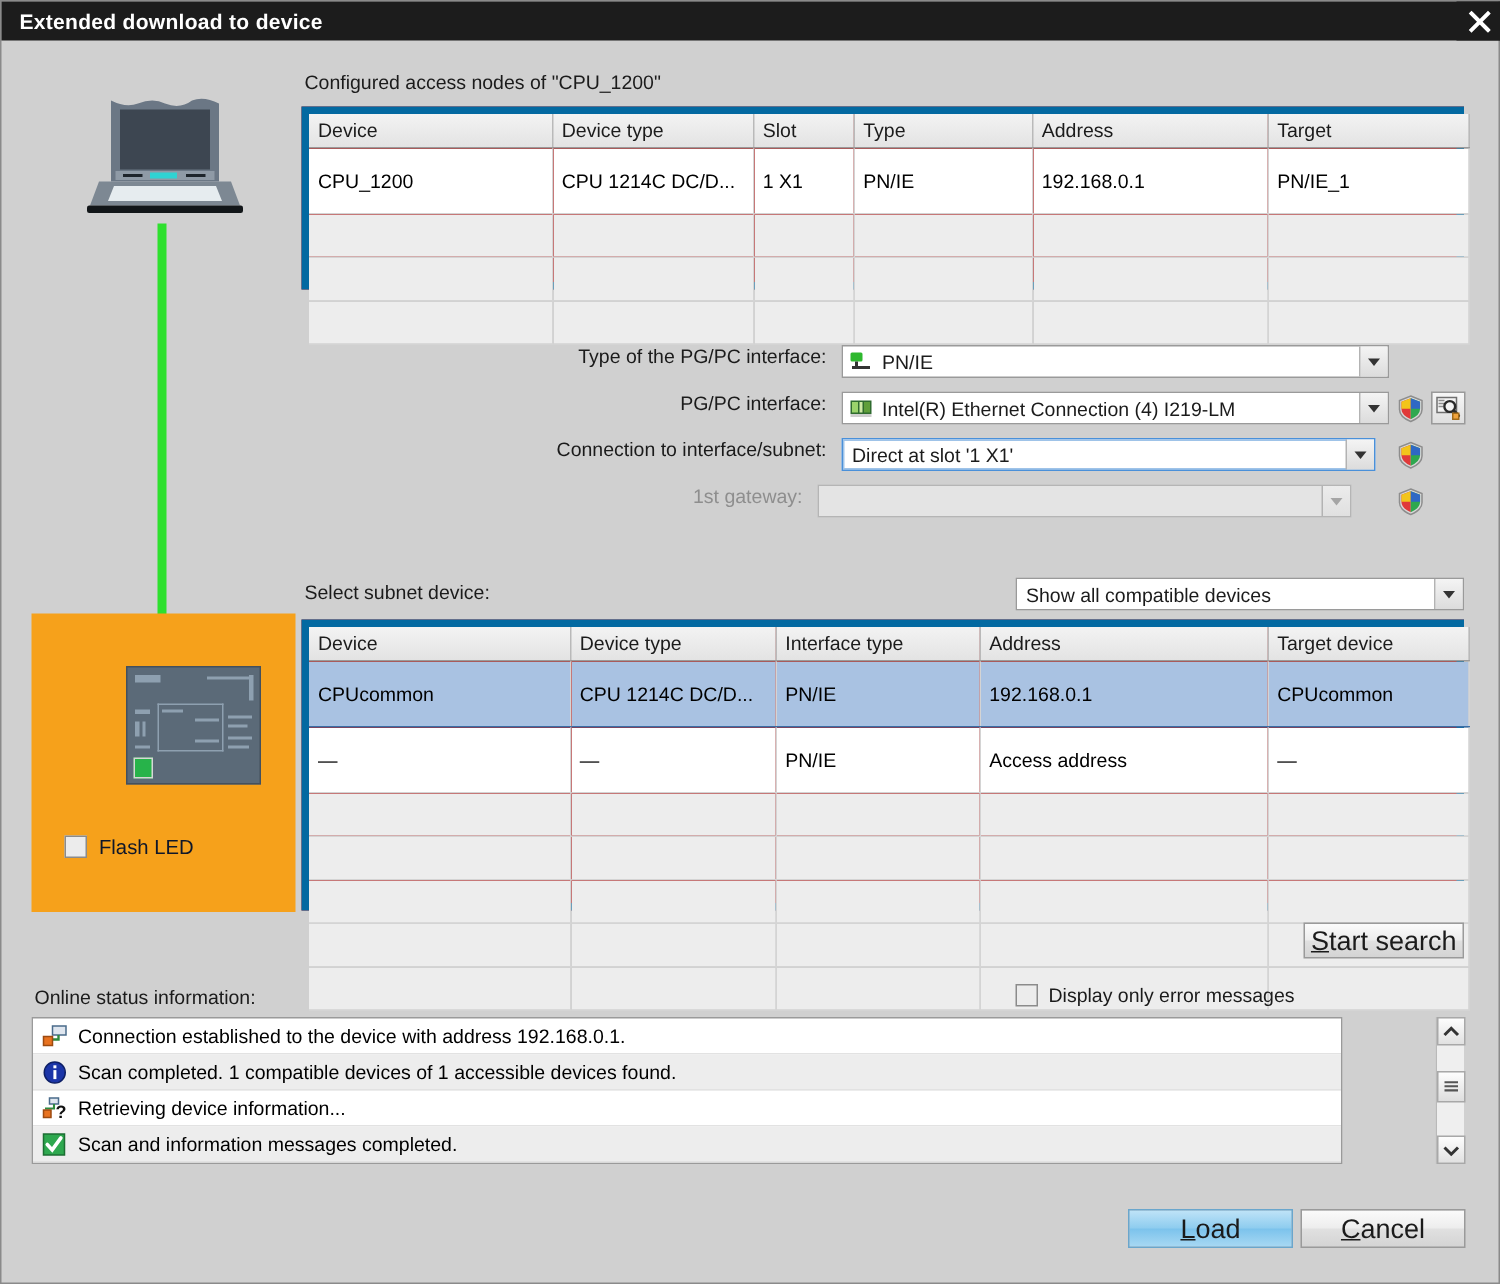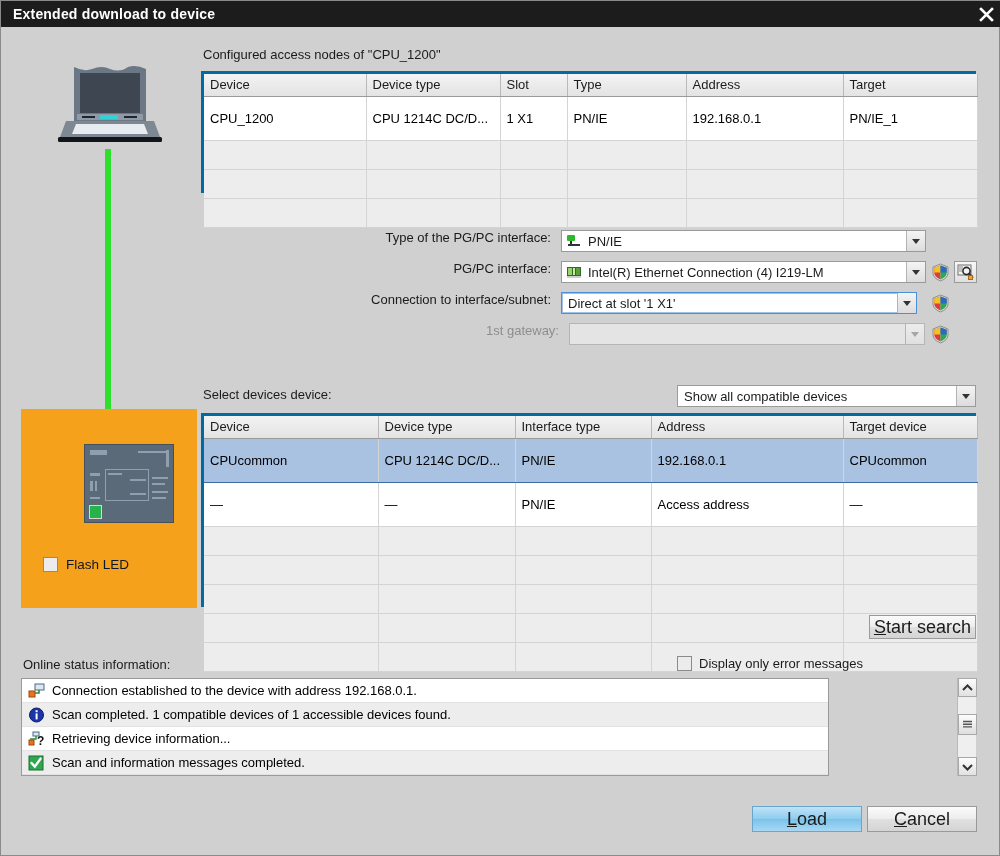--- a/index.html
+++ b/index.html
@@ -62,21 +62,21 @@
     border:1px solid #8b8b8b;box-sizing:border-box;display:inline-block;
     cursor:pointer;
   }
   .flash-label{font-size:13.5px;color:#0f172a;}
 
   
   .caption{position:absolute;font-size:13px;color:#1b1b1b;}
 
   
   .tbl{
-    position:absolute;border:3px solid #0369a1;
+    position:absolute;border:5px solid #0369a1;
     background:#b91c1c;box-sizing:border-box;
     border-collapse:collapse;
   }
   table.grid{border-collapse:collapse;width:100%;table-layout:fixed;}
   table.grid th{
     background:linear-gradient(to bottom,#f3f3f3 0%,#e3e3e3 100%);
     border-right:1px solid #b9b9b9;
     border-bottom:1px solid #9a9a9a;
     font-weight:normal;text-align:left;
     padding:3px 6px;font-size:13px;color:#1b1b1b;height:22px;
@@ -332,21 +332,21 @@
   <div class="frow" style="left:280px;top:291px;">
     <div class="lbl" style="width:280px;">Connection to interface/subnet:</div>
     <div class="combo focus" style="width:356px;">
       <span class="ctext">Direct at slot '1 X1'</span>
       <span class="arrow">
           <span class="tri"></span>
         </span>
     </div>
   </div>
 
-  <div class="frow" style="left:288px;top:322px;">
+  <div class="frow" style="left:264px;top:322px;">
     <div class="lbl dim" style="width:280px;">1st gateway:</div>
     <div class="combo dis" style="width:356px;">
       <span class="ctext dim"></span>
       <span class="arrow">
           <span class="tri"></span>
         </span>
     </div>
   </div>
 
   <span class="globe" style="left:930px;top:262px;">
@@ -380,21 +380,21 @@
   <div class="icon-btn" style="left:953px;top:260px;">
     <svg width="17" height="16" viewBox="0 0 17 16">
       <rect x="1" y="1" width="13" height="10" fill="#f4f4f4" stroke="#6f6f6f"></rect>
       <path d="M2 3 h4 M2 5 h4 M2 7 h3" stroke="#8d8d8d" stroke-width="1"></path>
       <circle cx="9.5" cy="7" r="3.6" fill="none" stroke="#2a2a2a" stroke-width="1.6"></circle>
       <path d="M12.2 9.7 L15.4 13.2" stroke="#2a2a2a" stroke-width="2" stroke-linecap="round"></path>
       <rect x="11.5" y="11.5" width="4" height="4" fill="#f0a33c" stroke="#a36a17"></rect>
     </svg>
   </div>
 
-  <div class="caption" style="left:202px;top:386px;">Select devices device:</div>
+  <div class="caption" style="left:202px;top:386px;">Select subnet device:</div>
 
   <div class="combo" style="position:absolute;left:676px;top:384px;width:299px;">
     <span class="ctext">Show all compatible devices</span>
     <span class="arrow">
         <span class="tri"></span>
       </span>
   </div>
 
   <div class="tbl" style="left:200px;top:412px;width:775px;height:194px;">
     <table class="grid">
@@ -472,21 +472,21 @@
     <span><u>S</u><span>tart search</span></span>
   </div>
 
   <div class="caption" style="left:22px;top:656px;">Online status information:</div>
 
   <div class="chk-row" style="left:676px;top:655px;">
     <span class="cb"></span>
     <span class="lab">Display only error messages</span>
   </div>
 
-  <div class="statusbox" style="left:20px;top:677px;width:808px;height:98px;">
+  <div class="statusbox" style="left:20px;top:677px;width:874px;height:98px;">
     <div class="srow">
       <span class="sicon">
         <svg width="18" height="16" viewBox="0 0 18 16">
           <rect x="7" y="1" width="9" height="6" fill="#dfe6ef" stroke="#4a6b8a"></rect>
           <path d="M11 7 v3 H3" stroke="#2f8a3f" stroke-width="1.6" fill="none"></path>
           <rect x="1" y="8" width="6" height="6" fill="#e8721f" stroke="#9c4a10"></rect>
         </svg>
       </span>
       <span>Connection established to the device with address 192.168.0.1.</span>
     </div>

